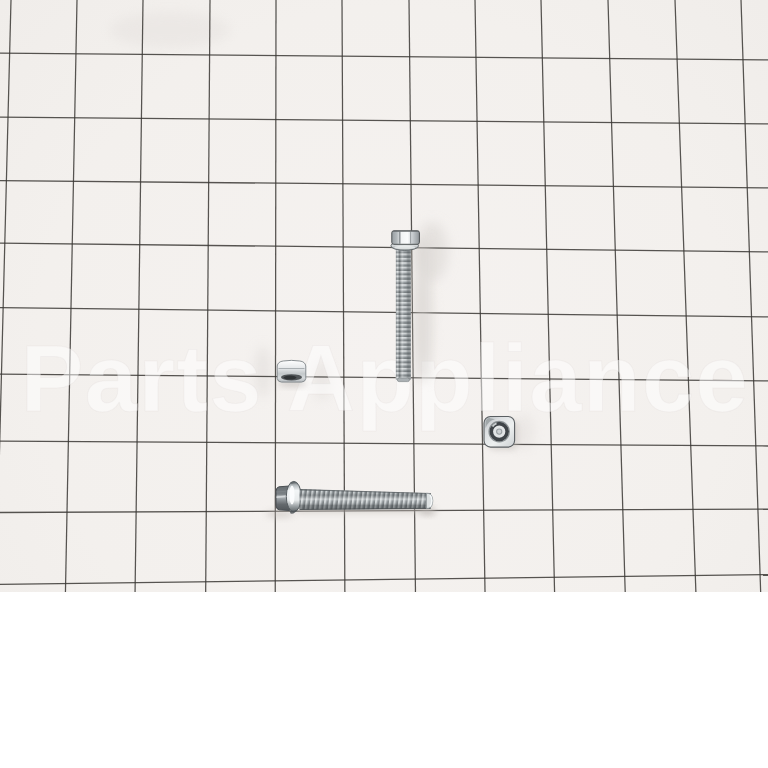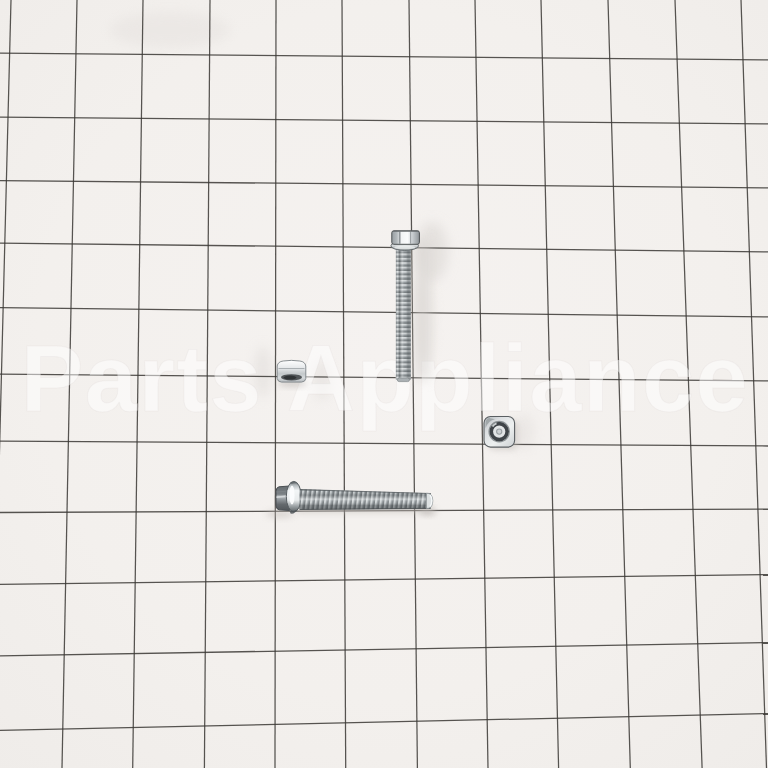--- a/index.html
+++ b/index.html
@@ -1,16 +1,16 @@
 <!DOCTYPE html>
 <html><head>
 <meta charset="utf-8">
 <style>
   html,body{margin:0;padding:0;}
-  #stage{position:relative;width:768px;height:768px;overflow:hidden;background:#f3f0ed;
+  #stage{position:relative;width:768px;height:592px;overflow:hidden;background:#f3f0ed;
          font-family:"Liberation Sans", sans-serif;}
   svg{display:block;}
 </style>
 </head>
 <body>
 <div id="stage">
 <svg width="768" height="768" viewBox="0 0 768 768" xmlns="http://www.w3.org/2000/svg">
 <defs>
 
   <radialGradient id="paperG" cx="50%" cy="46%" r="75%">

